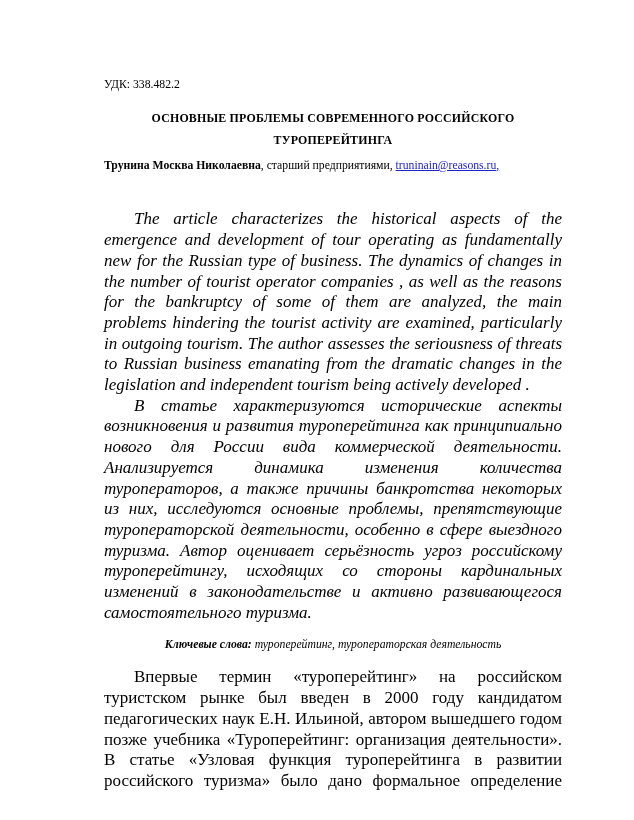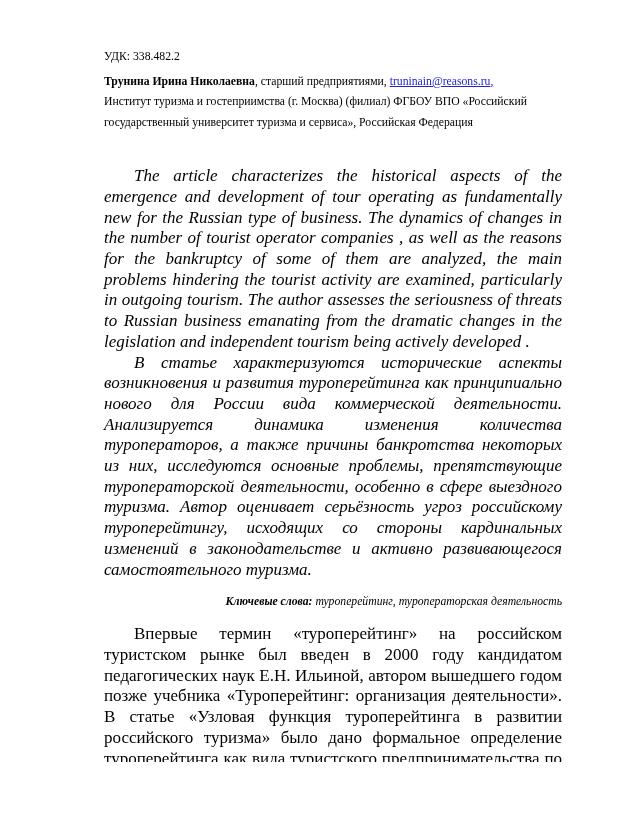--- a/index.html
+++ b/index.html
@@ -8,20 +8,21 @@
     background: #ffffff;
   }
   .page {
     position: relative;
     width: 634px;
     height: 762px;
     background: #ffffff;
     font-family: "Liberation Serif", "DejaVu Serif", serif;
     color: #000000;
     overflow: hidden;
+    margin-top: 28px;
   }
   .content {
     position: absolute;
     left: 104px;
     top: 46px;
     width: 458px;
   }
   .udc {
     font-size: 11.7px;
     line-height: 21px;
@@ -66,38 +67,42 @@
     font-size: 11.7px;
     line-height: 21px;
     font-style: italic;
     text-align: left;
   }
   .keywords-ru {
     margin-top: 11px;
     font-size: 11.7px;
     line-height: 21px;
     font-style: italic;
-    text-align: right;
+    text-align: center;
   }
   .kw-label { font-weight: bold; }
   .body-para {
     margin-top: 12px;
   }
   p, h1 { margin: 0; padding: 0; }
 </style>
 </head>
 <body>
 
 <div class="page">
   <div class="content">
 
     <p class="udc">УДК: 338.482.2</p>
 
+    <h1 class="title">
+      <span>ОСНОВНЫЕ ПРОБЛЕМЫ СОВРЕМЕННОГО РОССИЙСКОГО</span><br>
+      <span>ТУРОПЕРЕЙТИНГА</span>
+    </h1>
 
-    <p class="author"><span class="name">Трунина Ирина Николаевна</span><span>, старший предприятиями, </span><a class="email"><span>truninain@reasons.ru</span><span>,</span></a><br><span>Институт туризма и гостеприимства (г. Москва) (филиал) ФГБОУ ВПО «Российский государственный университет туризма и сервиса», Российская Федерация</span></p>
+    <p class="author"><span class="name">Трунина Москва Николаевна</span><span>, старший предприятиями, </span><a class="email"><span>truninain@reasons.ru</span><span>,</span></a><br></p>
 
     <p class="para abstract-en">The article characterizes the historical aspects of the emergence and development of tour operating as fundamentally new for the Russian type of business. The dynamics of changes in the number of tourist operator companies , as well as the reasons for the bankruptcy of some of them are analyzed, the main problems hindering the tourist activity are examined, particularly in outgoing tourism. The author assesses the seriousness of threats to Russian business emanating from the dramatic changes in the legislation and independent tourism being actively developed .</p>
 
     <p class="para abstract-ru">В статье характеризуются исторические аспекты возникновения и развития туроперейтинга как принципиально нового для России вида коммерческой деятельности. Анализируется динамика изменения количества туроператоров, а также причины банкротства некоторых из них, исследуются основные проблемы, препятствующие туроператорской деятельности, особенно в сфере выездного туризма. Автор оценивает серьёзность угроз российскому туроперейтингу, исходящих со стороны кардинальных изменений в законодательстве и активно развивающегося самостоятельного туризма.</p>
 
 
     <p class="keywords-ru"><span class="kw-label">Ключевые слова:</span><span> туроперейтинг, туроператорская деятельность</span></p>
 
     <p class="para body-para">Впервые термин «туроперейтинг» на российском туристском рынке был введен в 2000 году кандидатом педагогических наук Е.Н. Ильиной, автором вышедшего годом позже учебника «Туроперейтинг: организация деятельности». В статье «Узловая функция туроперейтинга в развитии российского туризма» было дано формальное определение туроперейтинга как вида туристского предпринимательства по комплектации туров из услуг, предлагаемых партнерскими организациями-поставщиками услуг (транспортными компаниями, гостиничными предприятиями, экскурсионными, развлекательными предприятиями и т.д.) [4]. Однако, как указывает далее автор, на деле туроперейтинг</p>
 

